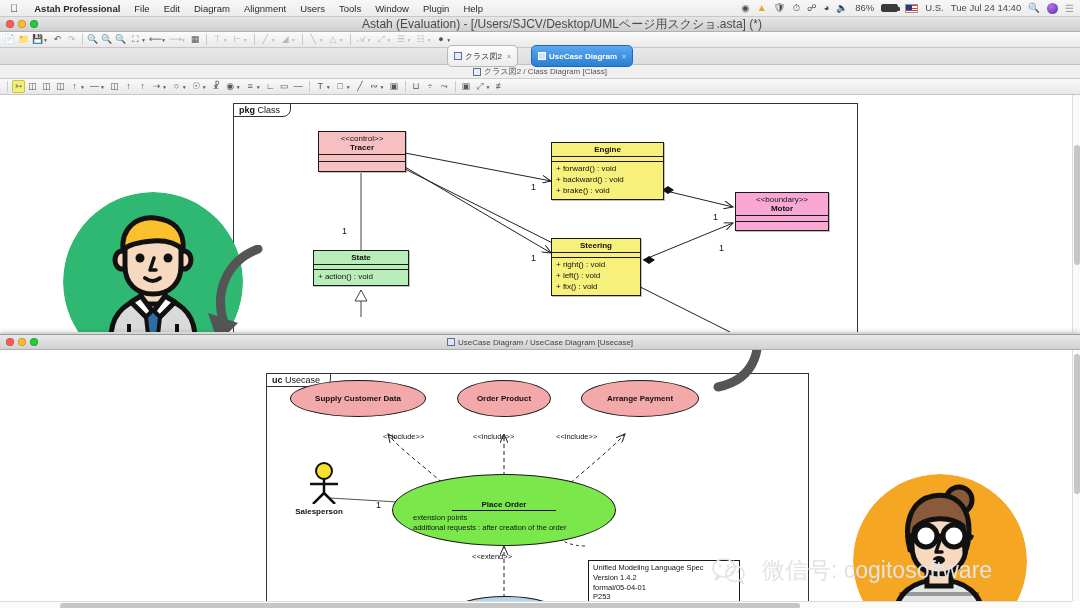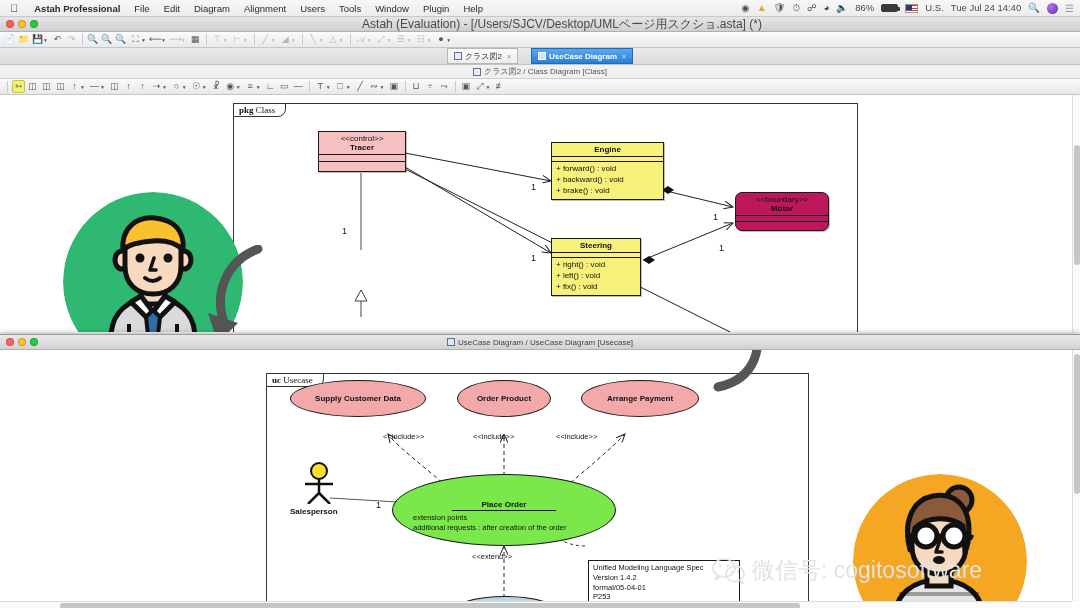--- a/index.html
+++ b/index.html
@@ -75,21 +75,21 @@
 
   
   .tabstrip {
     height:17px; width:100%;
     background: linear-gradient(to bottom,#e9e9e9,#dcdcdc);
     border-bottom:1px solid #c2c2c2;
     display:flex; align-items:center; justify-content:center; gap:2px;
   }
   .tab {
     display:flex;align-items:center;gap:3px;
-    height:16px;padding:0 6px; border:1px solid #b7b7b7; border-radius:0;
+    height:22px;padding:0 6px; border:1px solid #b7b7b7; border-radius:5px;
     background: linear-gradient(to bottom,#fcfcfc,#ededed);
     font-size:8px;color:#333; white-space:nowrap;
   }
   .tab.active {
     background: linear-gradient(to bottom,#5ca8f0,#2a7fd4);
     border-color:#2069b8; color:#fff; font-weight:bold;margin-left:11px;
   }
   .tab .tico { width:8px;height:8px;border:1px solid #5f6f8f;background:#e8eef8;display:inline-block;position:relative; }
   .tab.active .tico { background:#cfe4fa; border-color:#fff; }
   .tab .x { font-size:7px; opacity:.6; margin-left:2px; }
@@ -114,21 +114,21 @@
   }
 
   
   .canvas {
     position:relative; width:1080px; height:100%;
     background:#ffffff; overflow:hidden;
   }
 
   
   .pkg-frame {
-    position:absolute; border:1px solid #333; background:transparent;font-family:Liberation Serif, serif;
+    position:absolute; border:1px solid #333; background:transparent;
   }
   .pkg-tab {
     position:absolute; top:-1px; left:-1px;
     background:#fff; border:1px solid #333; border-bottom:1px solid #333;
     font-size:9px; padding:1px 10px 1px 5px; color:#111;
     border-bottom-right-radius:8px;
   }
   .pkg-tab b{ font-weight:bold; }
 
   
@@ -140,21 +140,21 @@
     text-align:center; padding:2px 3px; font-weight:bold; line-height:1.15;
     border-bottom:1.5px solid #1a1a1a;
   }
   .uml-class .hdr .stereo { font-weight:normal; display:block; font-size:8px; }
   .uml-class .mid { height:7px; border-bottom:1.5px solid #1a1a1a; }
   .uml-class .ops { padding:2px 4px; line-height:1.35; }
   .uml-class.pink { background:#f6bfc0; }
   .uml-class.pink .hdr, .uml-class.pink .mid, .uml-class.pink .ops { background:#f6bfc0; }
   .uml-class.yellow { background:#f7f07a; }
   .uml-class.green  { background:#b9edb9; }
-  .uml-class.blue   { background:#be185d;border-radius:7px; }
+  .uml-class.blue   { background:#f9a8d4; }
 
   .mult { position:absolute; font-size:9px; color:#111; }
 
   .conn { position:absolute; left:0; top:0; pointer-events:none; overflow:visible; }
 
   
   .uc-window {
     position:absolute; left:0; width:1080px;
     background:#f4f4f4; border-top:1px solid #9a9a9a;
     box-shadow:0 -2px 5px rgba(0,0,0,.18);
@@ -176,40 +176,40 @@
   }
   .ellipse.red { background:#f3a9a9; }
   .ellipse.green { background:#7ae84a; }
   .ellipse.blue { background:#b7d4ef; }
   .ellipse .uc-body { width:100%; padding:0 8px;margin-top:12px; }
   .ellipse .uc-name { font-weight:bold; font-size:8px; border-bottom:1px solid #111; display:inline-block; padding:0 30px 1px; }
   .ellipse .uc-ext { font-weight:normal; font-size:7.5px; text-align:left; line-height:1.3; margin-top:2px; padding-left:12px;}
 
   .stereolabel { position:absolute; font-size:7.5px; color:#111; white-space:nowrap; }
 
-  .actor { position:absolute; font-size:8px; font-weight:bold; color:#111; }
+  .actor { position:absolute; font-size:8px; font-weight:bold; color:#111; text-align:center; }
   .actor .an { margin-top:1px; }
 
   .note {
     position:absolute; background:#fff; border:1px solid #1a1a1a;
     font-size:7.5px; line-height:1.3; padding:2px 4px; color:#111;
     white-space:pre-line;
   }
   .note:after{
     content:""; position:absolute; right:-1px; top:-1px;
     border-width:0 7px 7px 0; border-style:solid; border-color:#fff transparent;
   }
 
   
   .avatar { position:absolute; border-radius:50%; overflow:hidden; }
   .avatar svg{ display:block; }
 
   
   .watermark {
-    position:absolute; display:flex; align-items:center; gap:6px;
+    position:absolute; display:flex; align-items:center; gap:16px;
     font-size:23px; color:#e3e3e3; font-weight:normal; white-space:nowrap;
     z-index:40; pointer-events:none;
   }
 
   
   .vscroll {
     position:absolute; width:8px; background:#fafafa; border-left:1px solid #dcdcdc;
   }
   .vscroll .thumb{ position:absolute; left:1px; width:6px; background:#c6c6c6; border-radius:3px; }
   .hscroll {
@@ -447,20 +447,29 @@
 
       <div class="uml-class blue" style="left:735px; top:97px; width:94px;">
         <div class="hdr">
           <span class="stereo">&lt;&lt;boundary&gt;&gt;</span>
           <span>Motor</span>
         </div>
         <div class="mid" style="height:6px;"></div>
         <div class="ops" style="height:8px;"></div>
       </div>
 
+      <div class="uml-class green" style="left:313px; top:155px; width:96px;">
+        <div class="hdr">
+          <span>State</span>
+        </div>
+        <div class="mid" style="height:5px;"></div>
+        <div class="ops">
+          <div>+ action() : void</div>
+        </div>
+      </div>
 
       <span class="mult" style="left:531px; top:87px;">1</span>
       <span class="mult" style="left:531px; top:158px;">1</span>
       <span class="mult" style="left:713px; top:117px;">1</span>
       <span class="mult" style="left:719px; top:148px;">1</span>
       <span class="mult" style="left:342px; top:131px;">1</span>
 
       <div class="avatar" style="left:63px; top:97px; width:180px; height:180px;">
         <svg width="180" height="180" viewBox="0 0 180 180">
           <circle cx="90" cy="90" r="90" fill="#2eb872"></circle>

